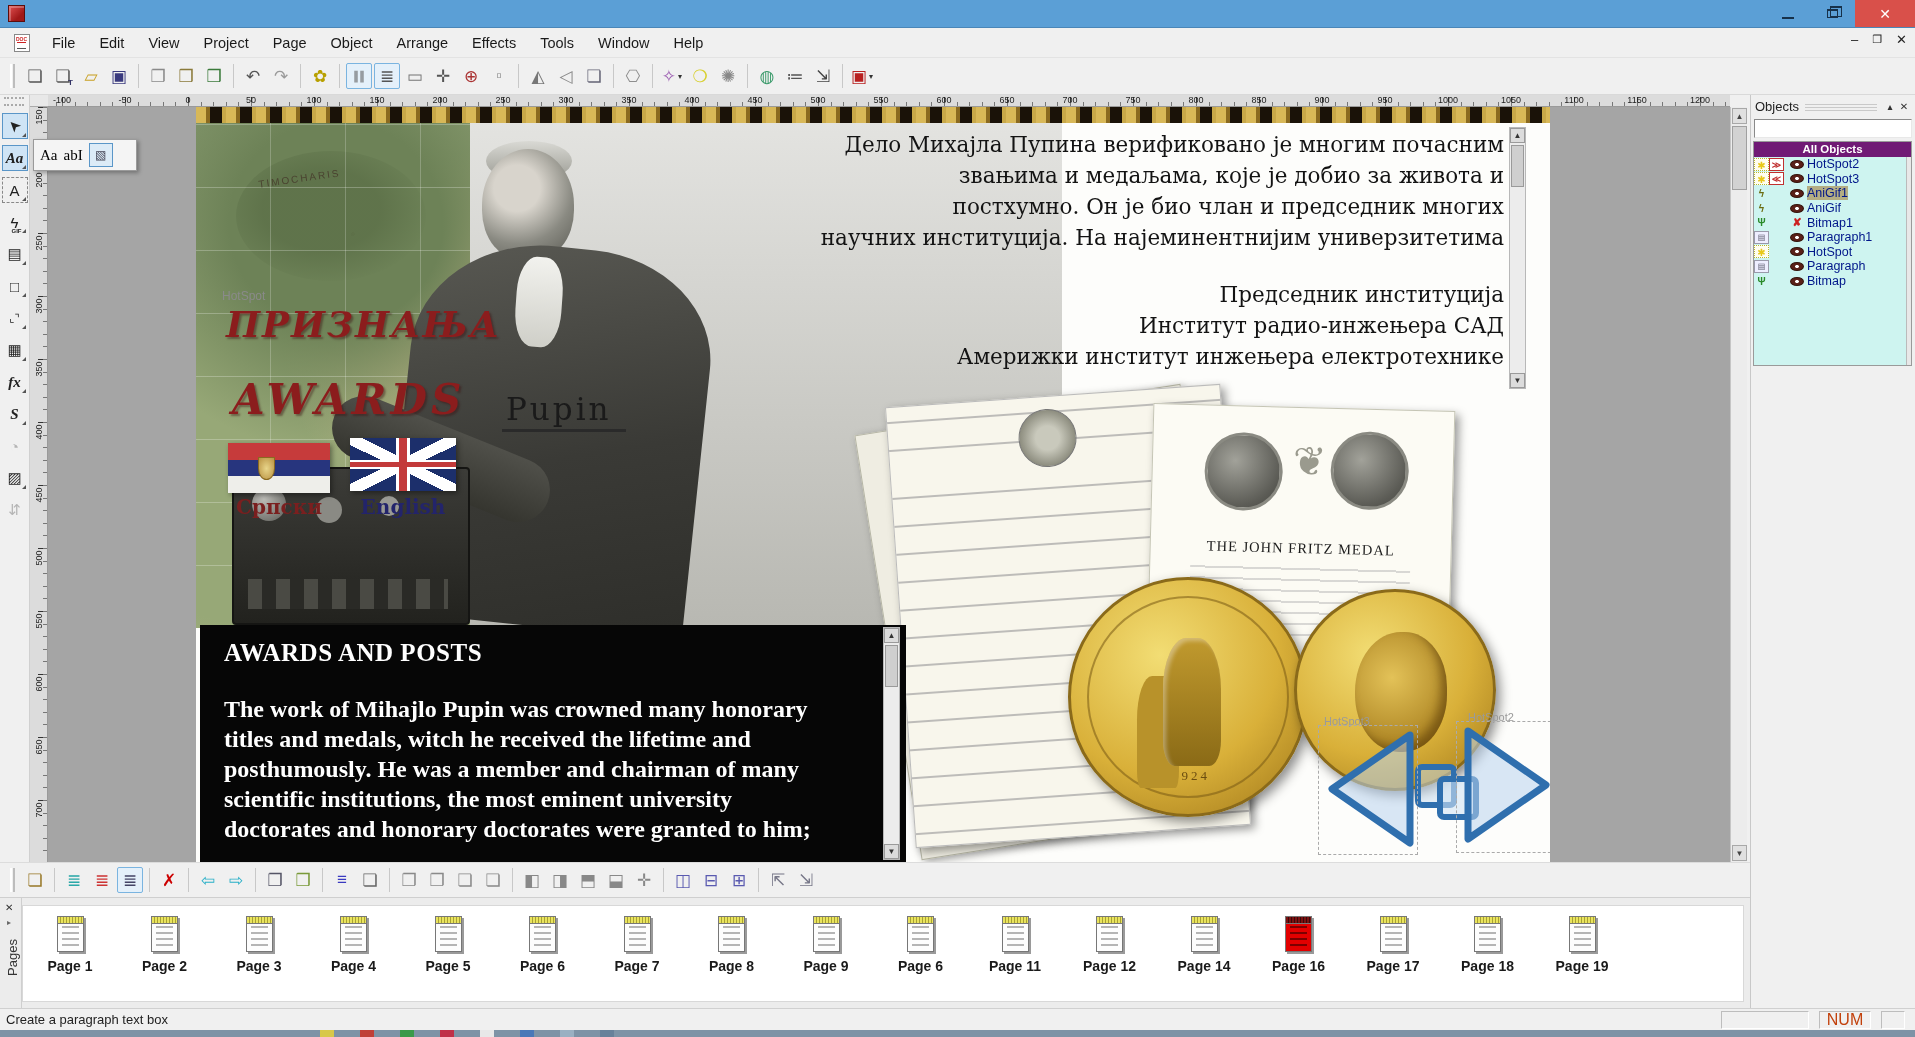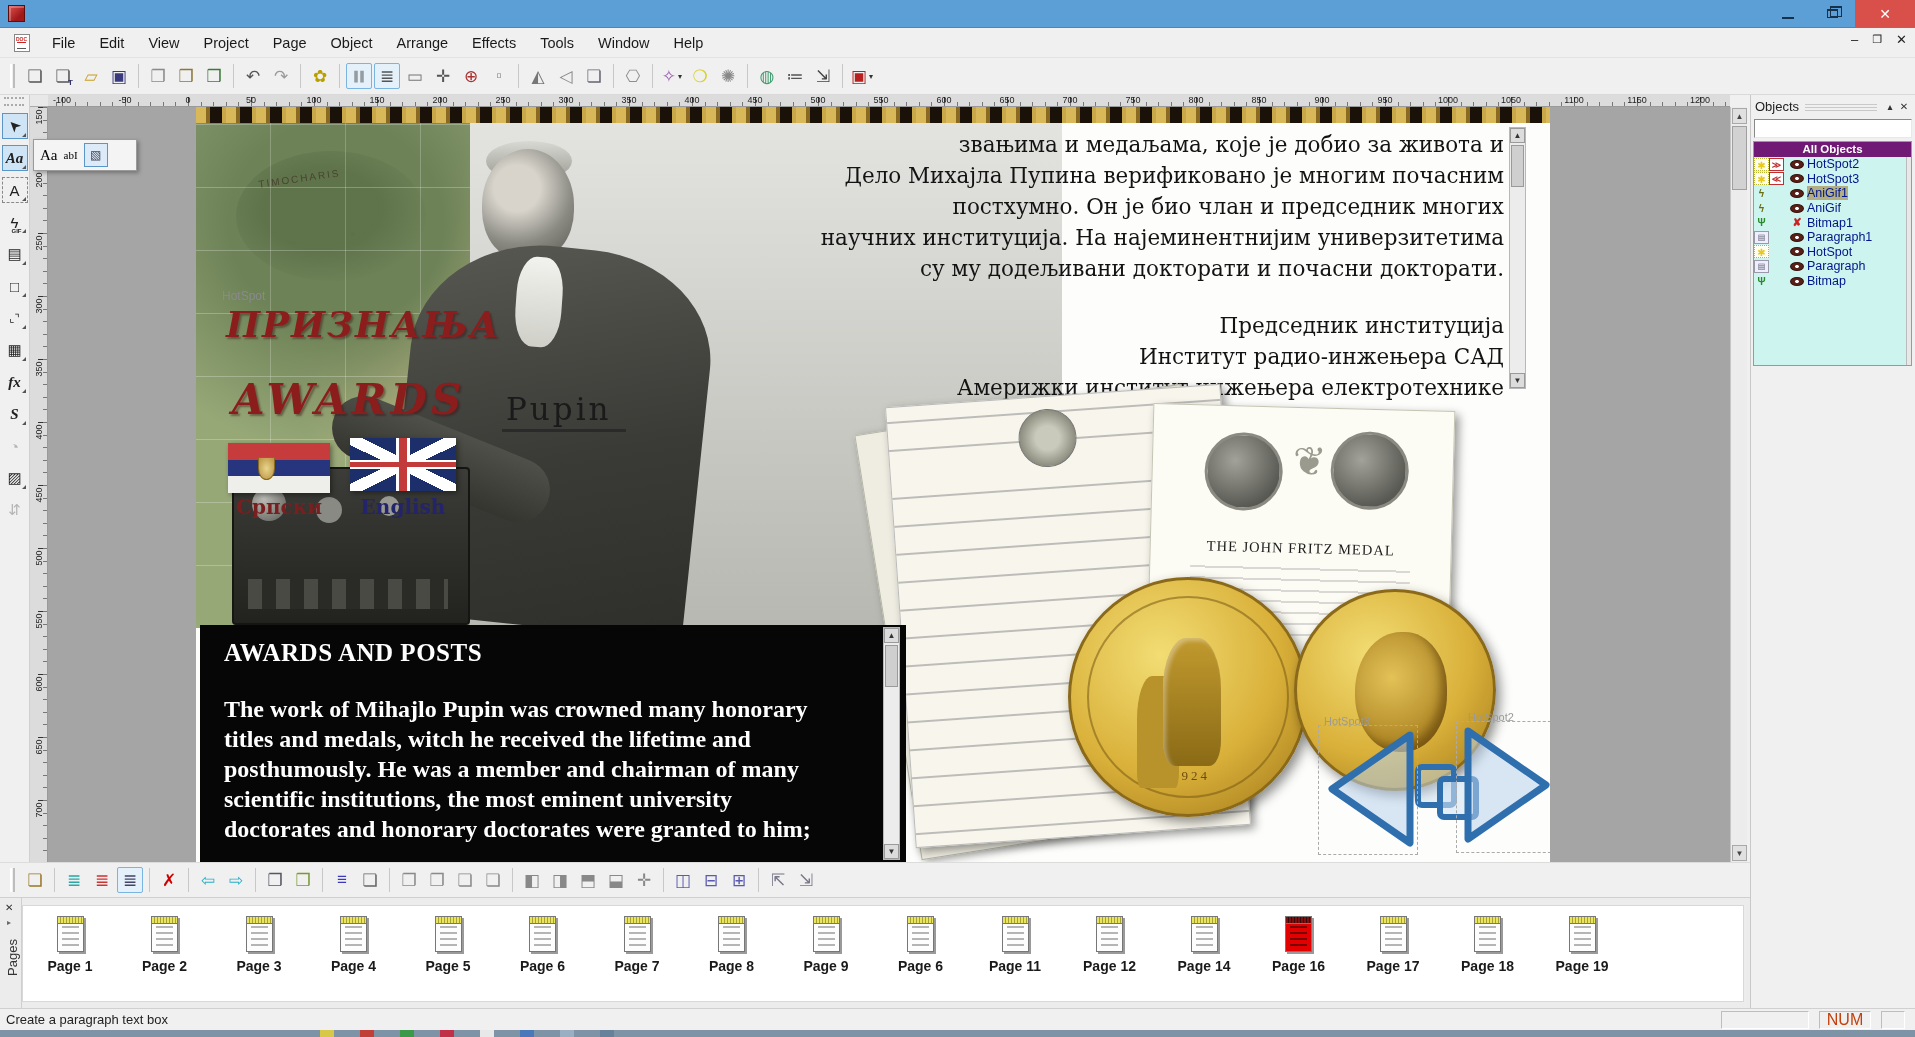--- a/index.html
+++ b/index.html
@@ -417,43 +417,42 @@
       </div>
       <div class="tool fly">
         <span>▨</span>
       </div>
       <div class="tool disabled">
         <span>⇵</span>
       </div>
     </div>
   <div class="flyout">
     <span class="fo-label">Aa</span>
-    <span class="fo-label" style="font-size:11px;text-align:center;">abI</span>
+    <span class="fo-label" style="font-size:15px;text-align:center;">abI</span>
     <span class="fo-btn">▧</span>
   </div>
 
   <div class="canvas">
     <div class="page">
       <div class="deco-border"></div>
       <div class="map"></div>
       <div class="map-label">TIMOCHARIS</div>
       <div class="photo"></div>
       <div class="ph-hair"></div>
       <div class="ph-head"></div>
       <div class="ph-body"></div>
       <div class="ph-shirt"></div>
       <div class="ph-arm"></div>
       <div class="machine"></div>
 
       <div class="cyr-text" id="cyr-text">
+          <p>Дело Михајла Пупина верификовано је многим почасним</p>
           <p>звањима и медаљама, које је добио за живота и</p>
-          <p>Дело Михајла Пупина верификовано је многим почасним</p>
           <p>постхумно. Он је био члан и председник многих</p>
           <p>научних институција. На најеминентнијим универзитетима</p>
-          <p>су му додељивани докторати и почасни докторати.</p>
           <div class="cyr-gap"></div>
           <p>Председник институција</p>
           <p>Институт радио-инжењера САД</p>
           <p>Америжки институт инжењера електротехнике</p>
         </div>
       <div class="pscroll scroll-cyr">
         <div class="sa up">▲</div>
         <div class="thumb"></div>
         <div class="sa dn">▼</div>
       </div>

